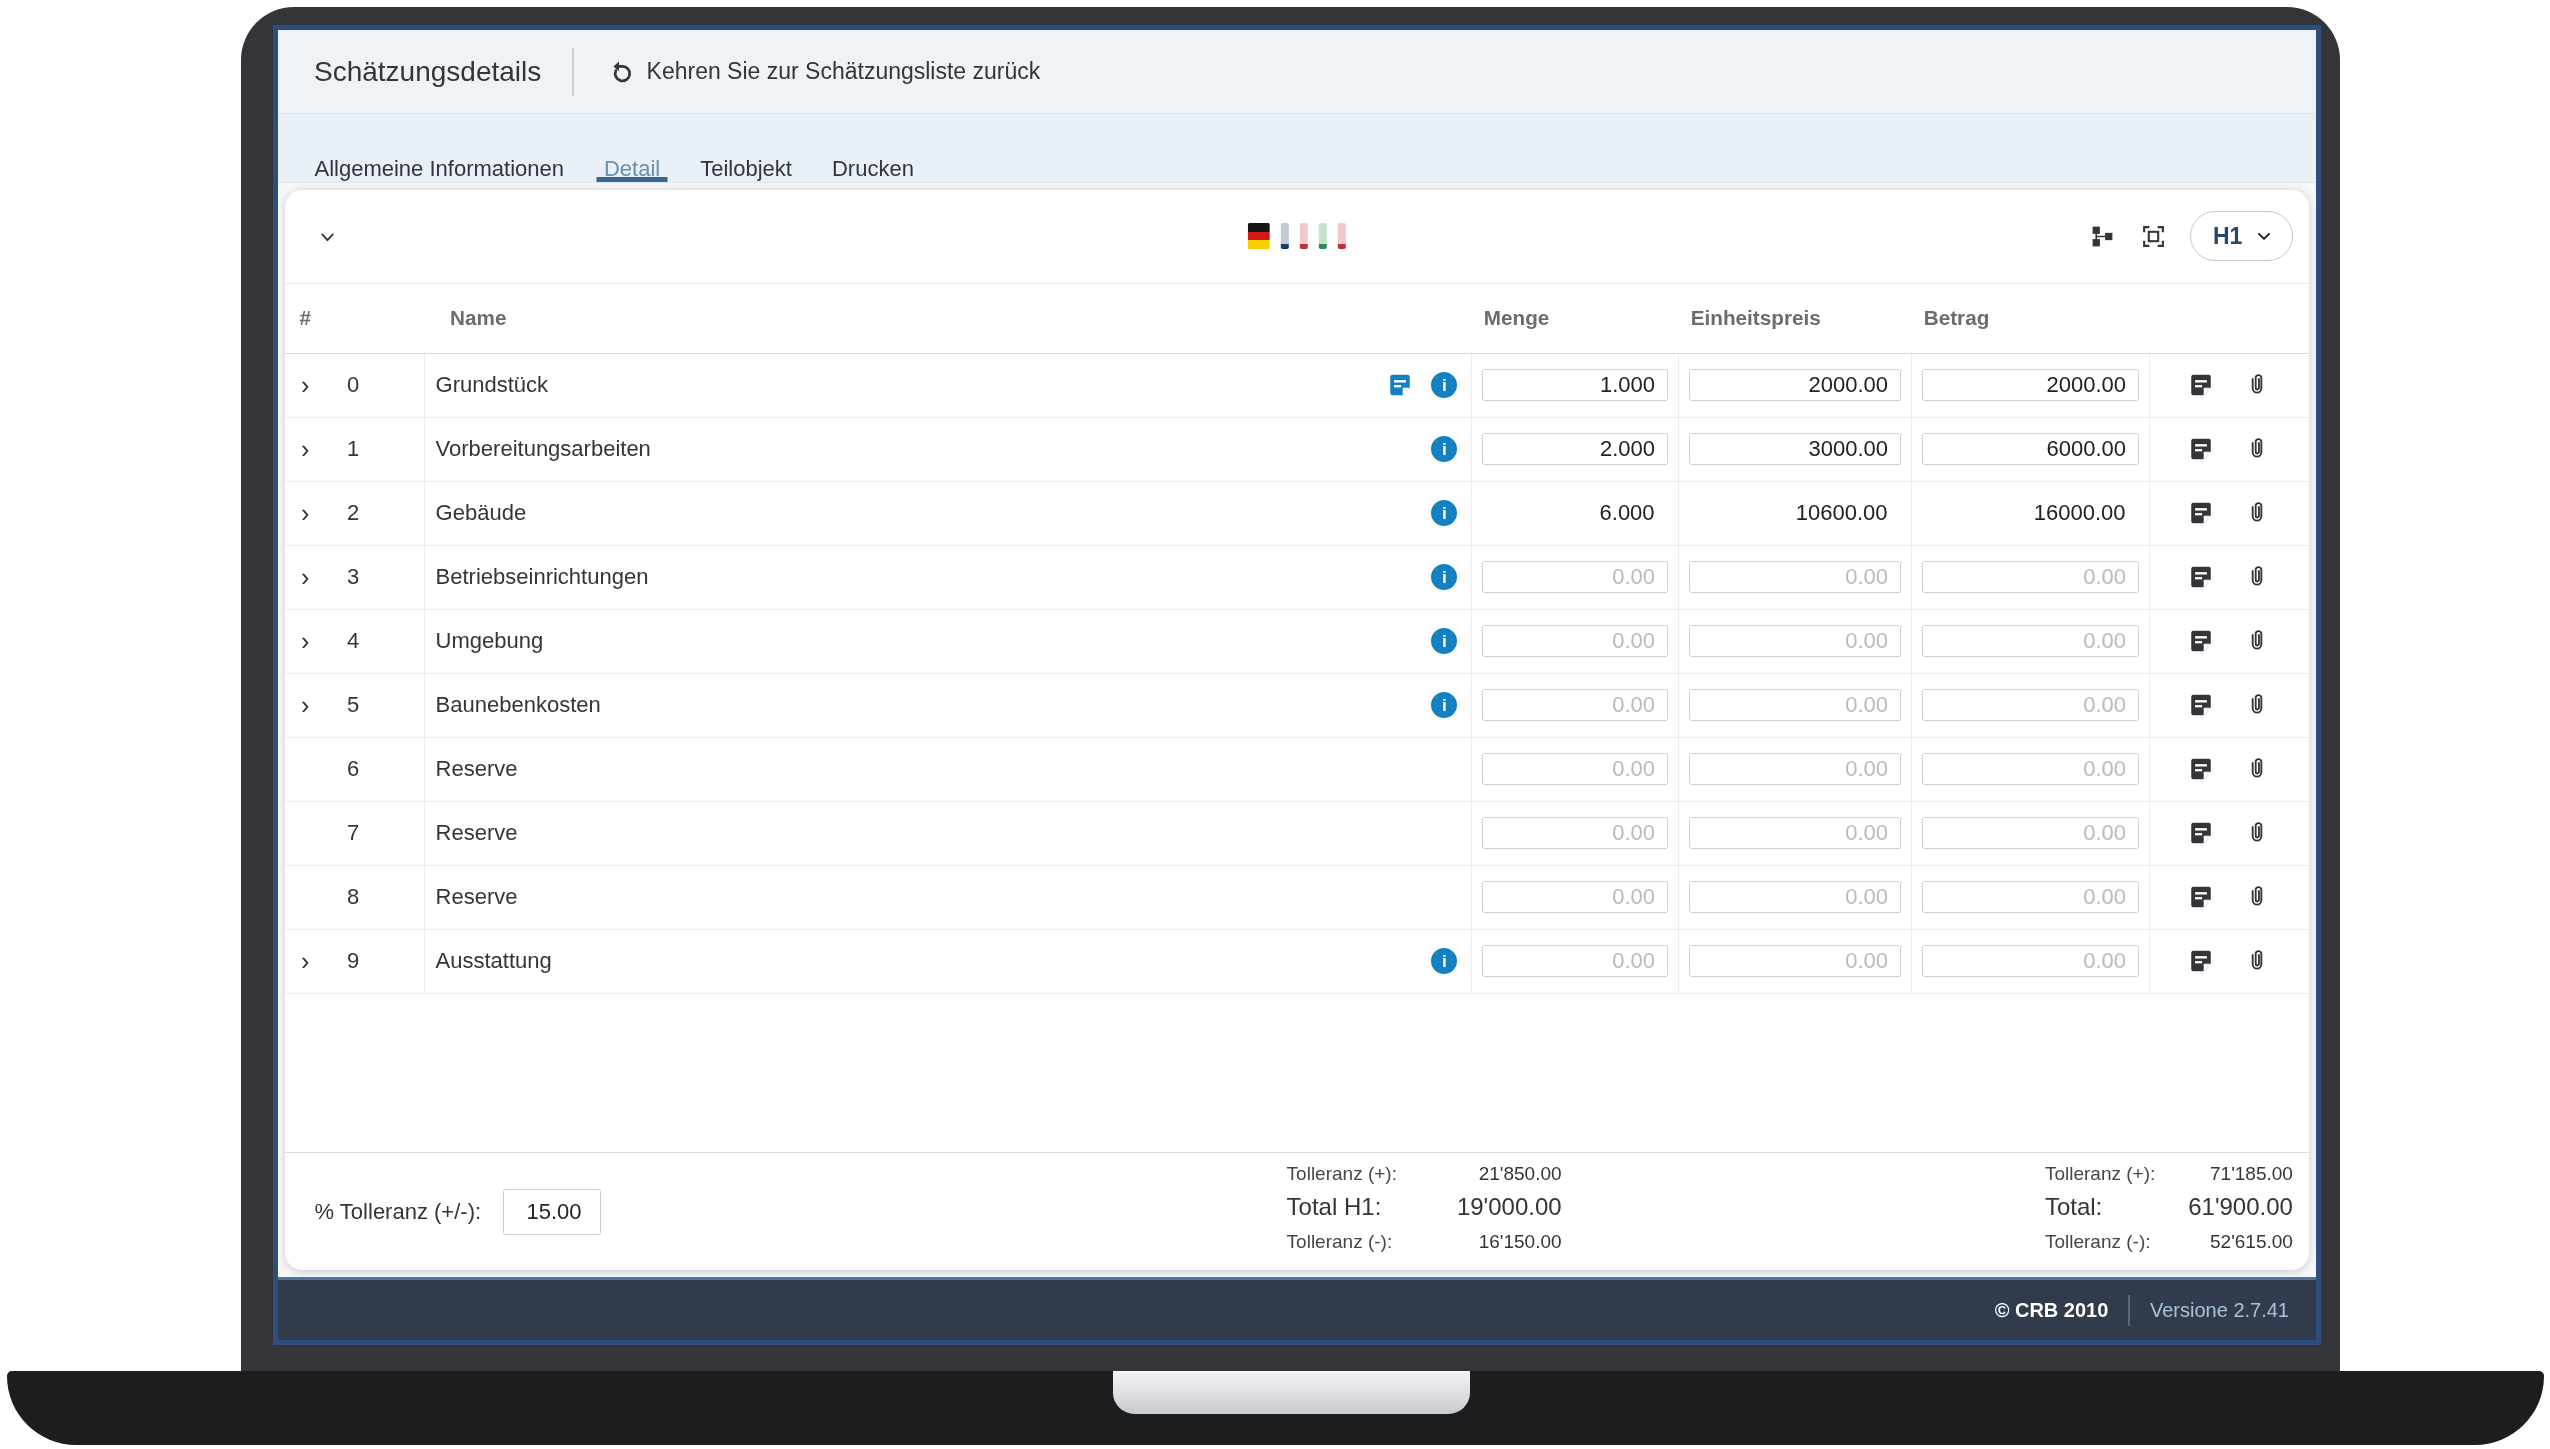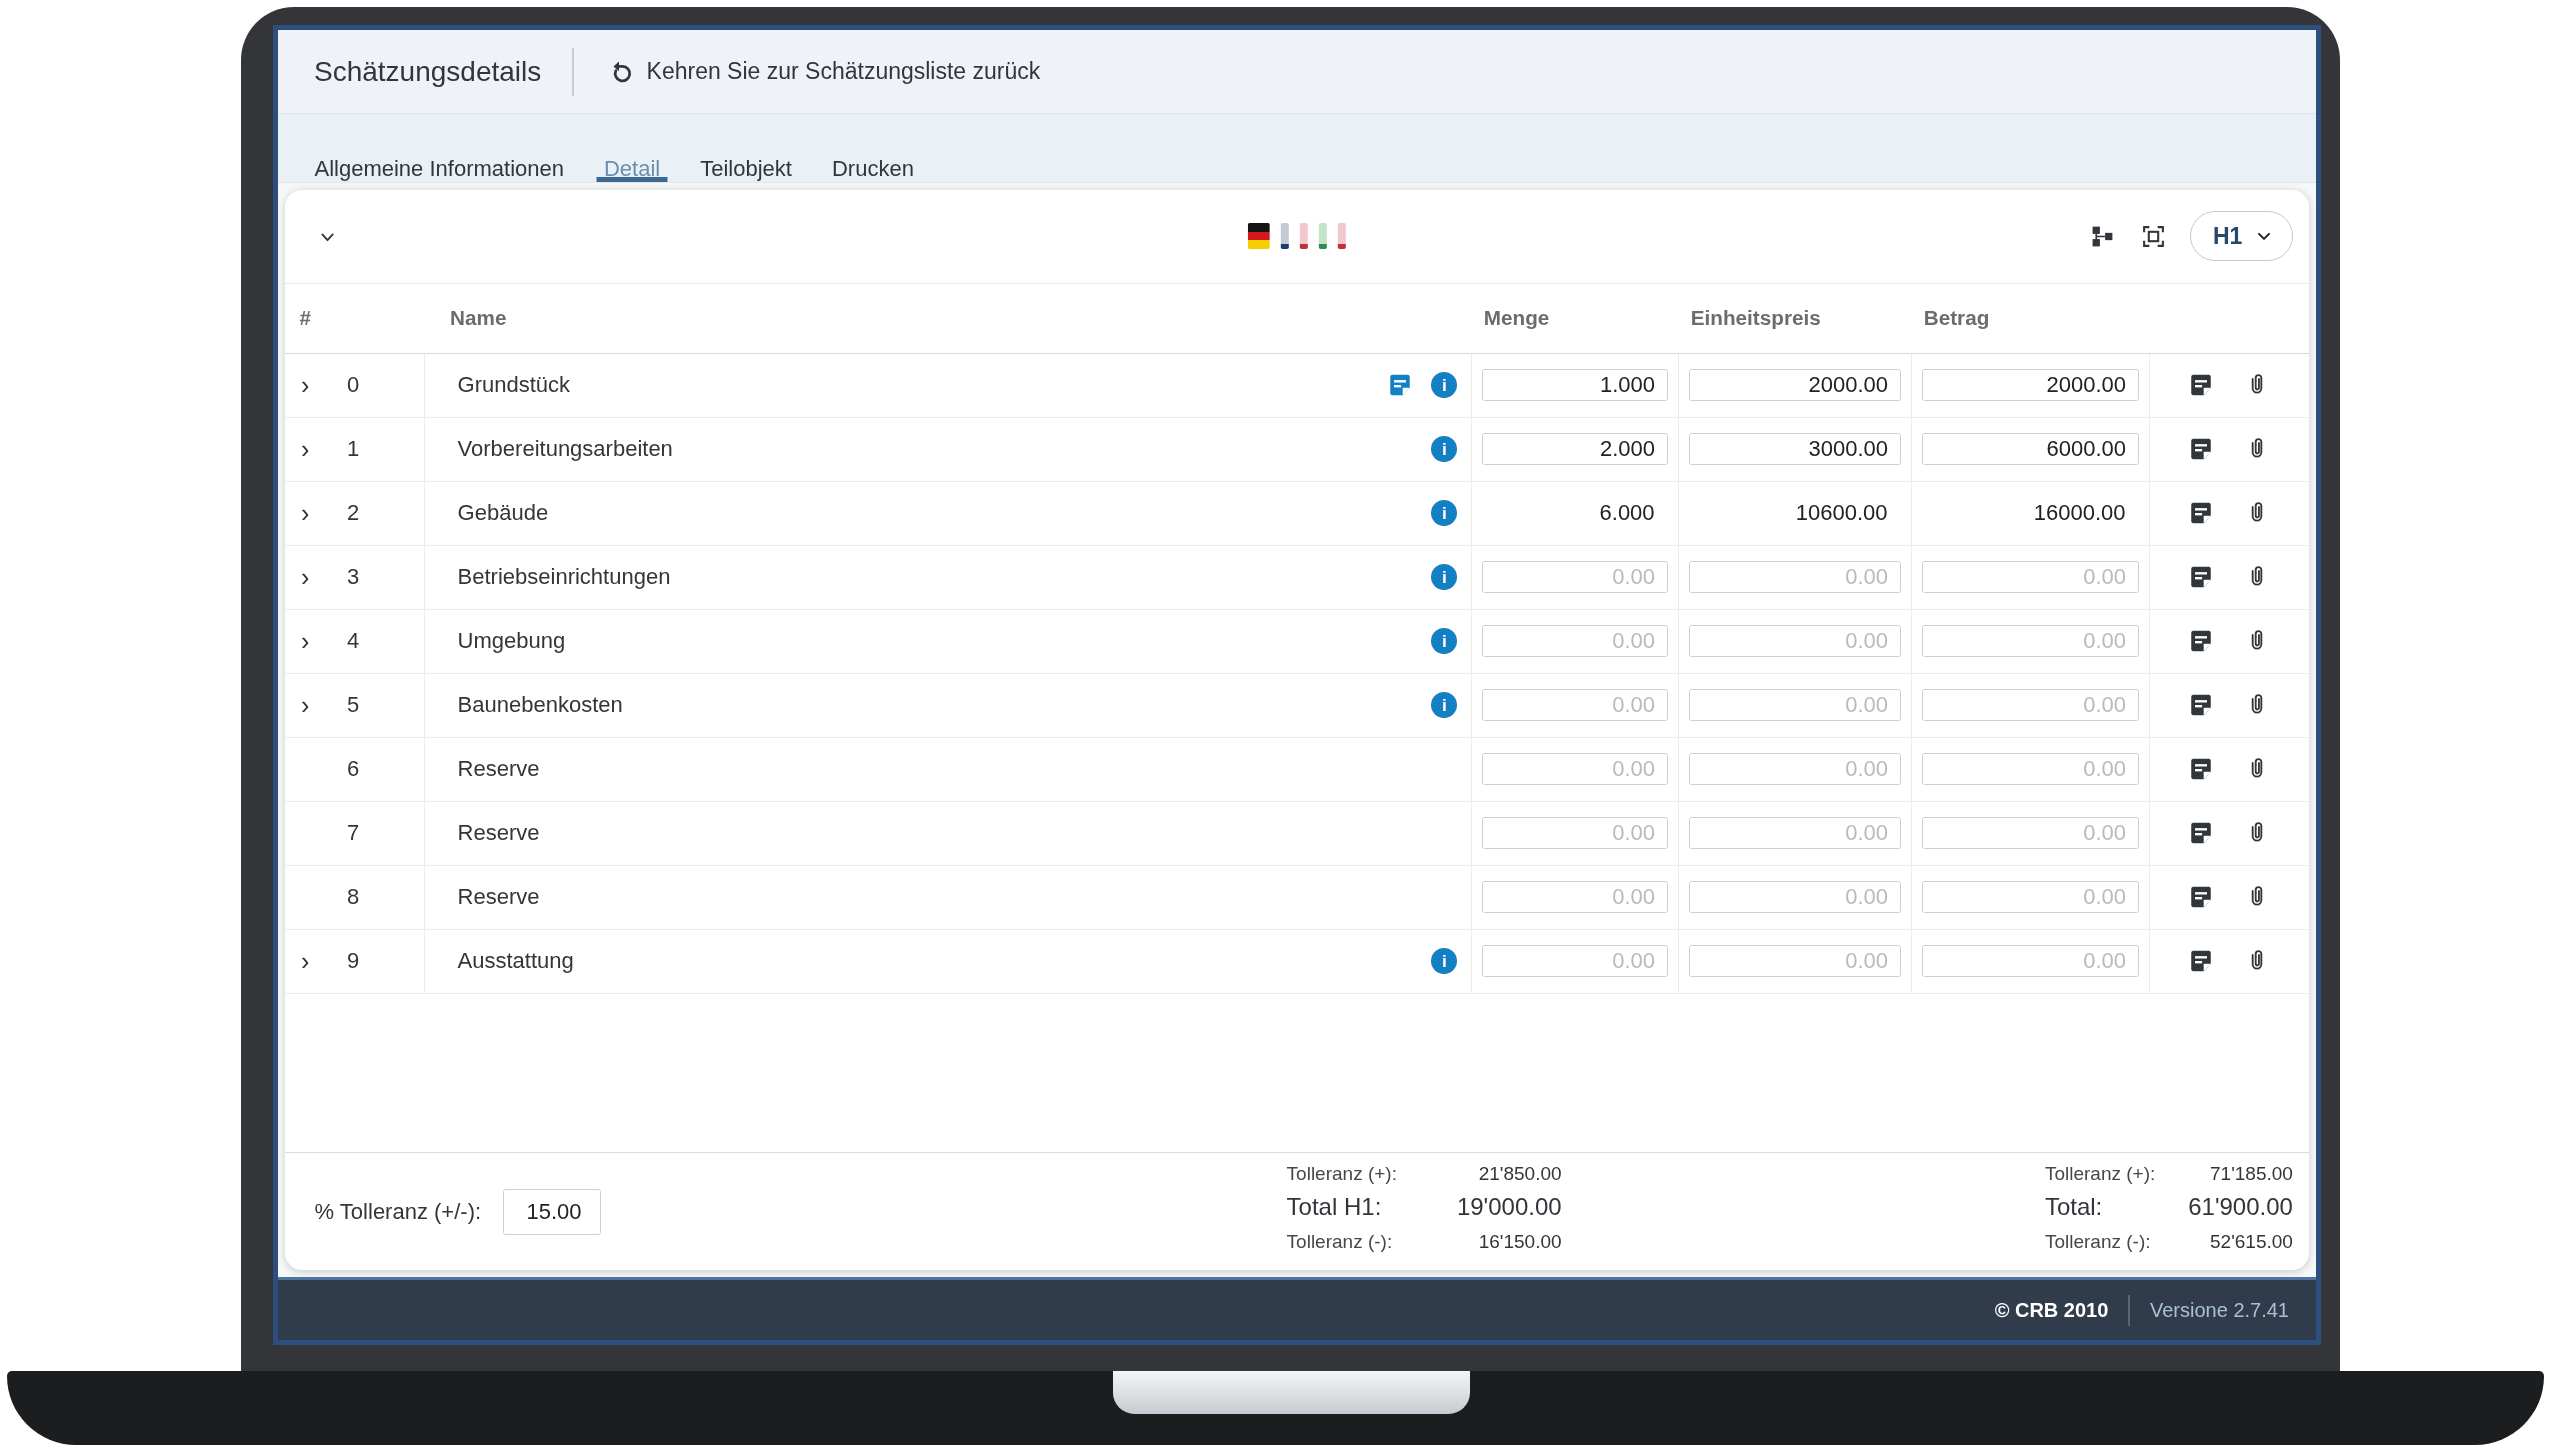--- a/index.html
+++ b/index.html
@@ -67,21 +67,21 @@
   .th.hash{padding-left:15px;}
   .th.name{padding-left:26.5px;}
   .th.right-col{padding-left:13.2px;}
   .trow{height:63px;border-bottom:1.7px solid #ececec;}
   .cell{height:100%;display:flex;align-items:center;box-sizing:border-box;}
   .cell.sep{border-left:1.7px solid #ececec;}
   .cell.expand{padding-left:16.5px;}
   .chevrt{font-size:25px;color:#32363a;line-height:1;cursor:pointer;}
   .chevrt::before{content:"\203A";}
   .cell.num{padding-left:16.5px;font-size:22px;}
-  .cell.name{padding-left:33px;padding-right:13.2px;font-size:22px;}
+  .cell.name{padding-left:11px;padding-right:13.2px;font-size:22px;}
   .name-icons{margin-left:auto;display:flex;align-items:center;gap:18px;}
   .info-icon{width:26px;height:26px;border-radius:50%;background:#1380c4;color:#fff;display:flex;align-items:center;justify-content:center;
     font-size:17.4px;font-weight:bold;cursor:pointer;}
   .info-icon::before{content:"i";}
   .note-svg{width:26px;height:26px;cursor:pointer;}
   .clip-svg{width:26px;height:26px;cursor:pointer;}
   .cell.val{justify-content:flex-end;}
   .cell.val input{
     width:calc(100% - 20px);margin:0 10px;height:32px;box-sizing:border-box;border:1.7px solid #cfcfcf;border-radius:2.5px;
     font-family:"Liberation Sans","DejaVu Sans",sans-serif;font-size:22px;color:#222;text-align:right;padding:0 11.6px;background:#fff;outline:none;}

